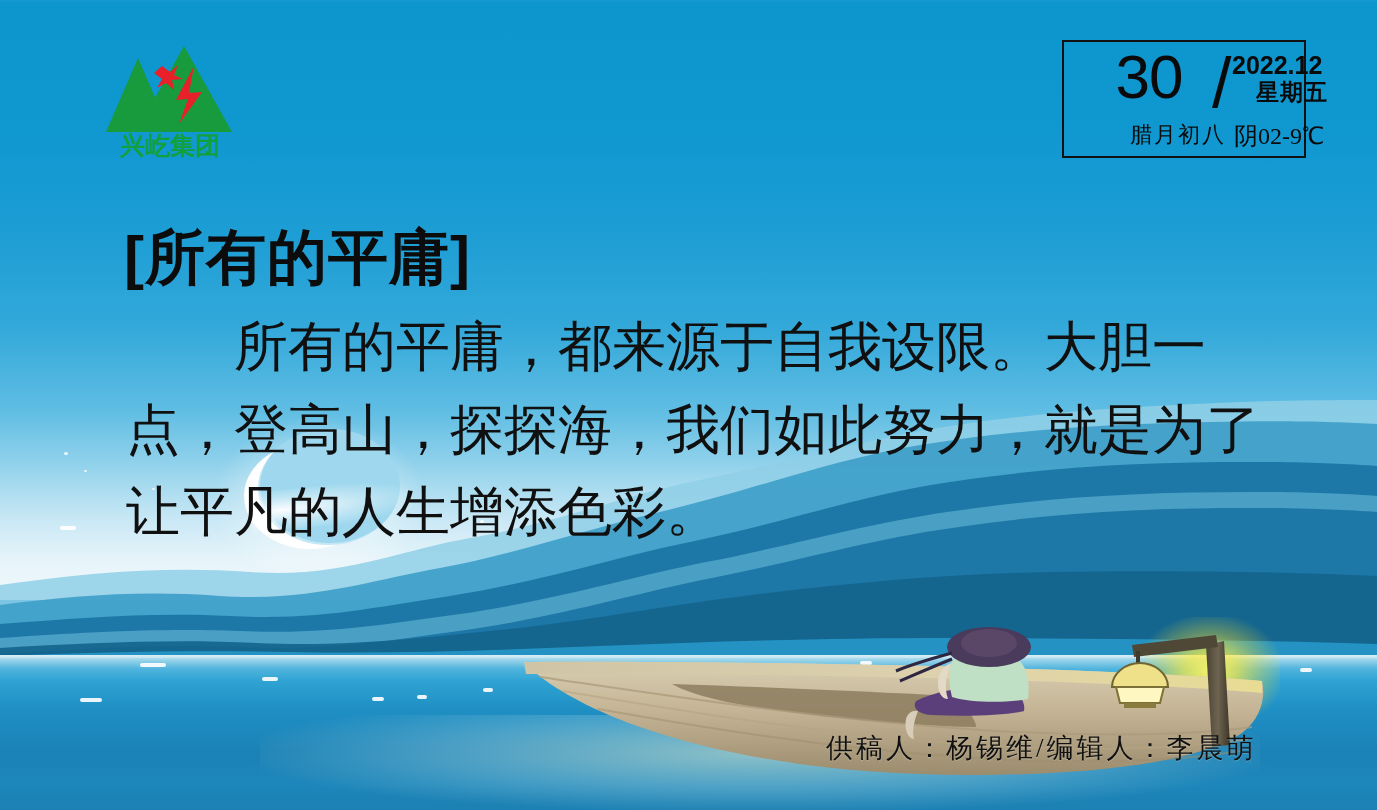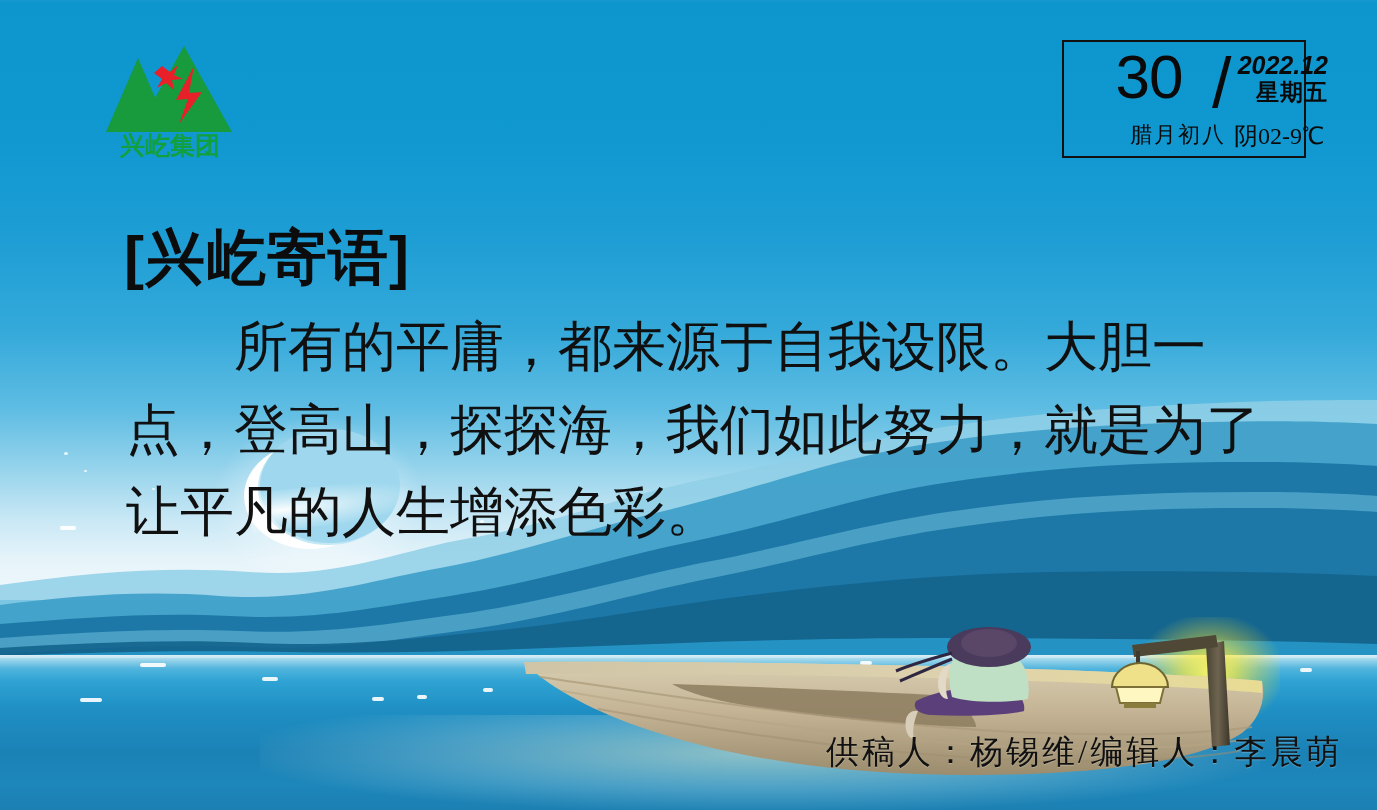--- a/index.html
+++ b/index.html
@@ -119,23 +119,23 @@
     position:absolute; left:148px; top:6px;
     font-family:"Liberation Sans", sans-serif;
     font-size:70px; font-weight:300; color:#0a0a0a; line-height:1;
   }
   .date-lunar{
     position:absolute; left:16px; top:78px; width:146px; text-align:right;
     font-family:Liberation Mono, monospace;
     font-size:22px; color:#0a0a0a; letter-spacing:2px;
   }
   .date-ym{
-    position:absolute; left:168px; top:10px; width:96px; text-align:right;
-    font-family:"Liberation Sans", sans-serif;
-    font-size:25px; font-weight:bold; color:#0a0a0a; line-height:1.1;font-style:italic;
+    position:absolute; left:168px; top:10px; width:96px; text-align:left;
+    font-family:"Liberation Sans", sans-serif;
+    font-size:25px; font-weight:bold; color:#0a0a0a; line-height:1.1;
   }
   .date-week{
     position:absolute; left:168px; top:38px; width:96px; text-align:right;
     font-family:"Liberation Sans", sans-serif;
     font-size:23px; font-weight:bold; color:#0a0a0a; line-height:1.1;
     letter-spacing:1px;
   }
   .date-weather{
     position:absolute; left:160px; top:78px; width:110px; text-align:center;
     font-family:"Liberation Serif", serif;
@@ -154,21 +154,21 @@
     font-family:"Liberation Sans", sans-serif;
     font-size:54px; font-weight:500; color:#101010;
     line-height:1.53;
     white-space:pre-wrap;
     letter-spacing:0px;
   }
 
   .credit{
     position:absolute; left:826px; top:730px;
     font-family:"Liberation Serif", serif;
-    font-size:33px; color:#111111; letter-spacing:3px;
+    font-size:27px; color:#111111; letter-spacing:3px;
     text-shadow:0 1px 1px rgba(255,255,255,.25);
   }
 </style>
 </head>
 <body>
 
 <div class="poster">
 
   <div class="sky"></div>
   <div class="sky-bands"></div>
@@ -308,17 +308,17 @@
     <div class="date-left">
       <div class="date-day">30</div>
     </div>
     <div class="date-slash">/</div>
     <div class="date-ym">2022.12</div>
     <div class="date-week">星期五</div>
     <div class="date-lunar">腊月初八</div>
     <div class="date-weather">阴02-9℃</div>
   </div>
 
-  <div class="headline">[兴屹寄语]</div>
+  <div class="headline">[所有的平庸]</div>
   <div class="body-text">　　所有的平庸，都来源于自我设限。大胆一点，登高山，探探海，我们如此努力，就是为了让平凡的人生增添色彩。</div>
   <div class="credit">供稿人：杨锡维/编辑人：李晨萌</div>
 
 </div>
 
 </body></html>

